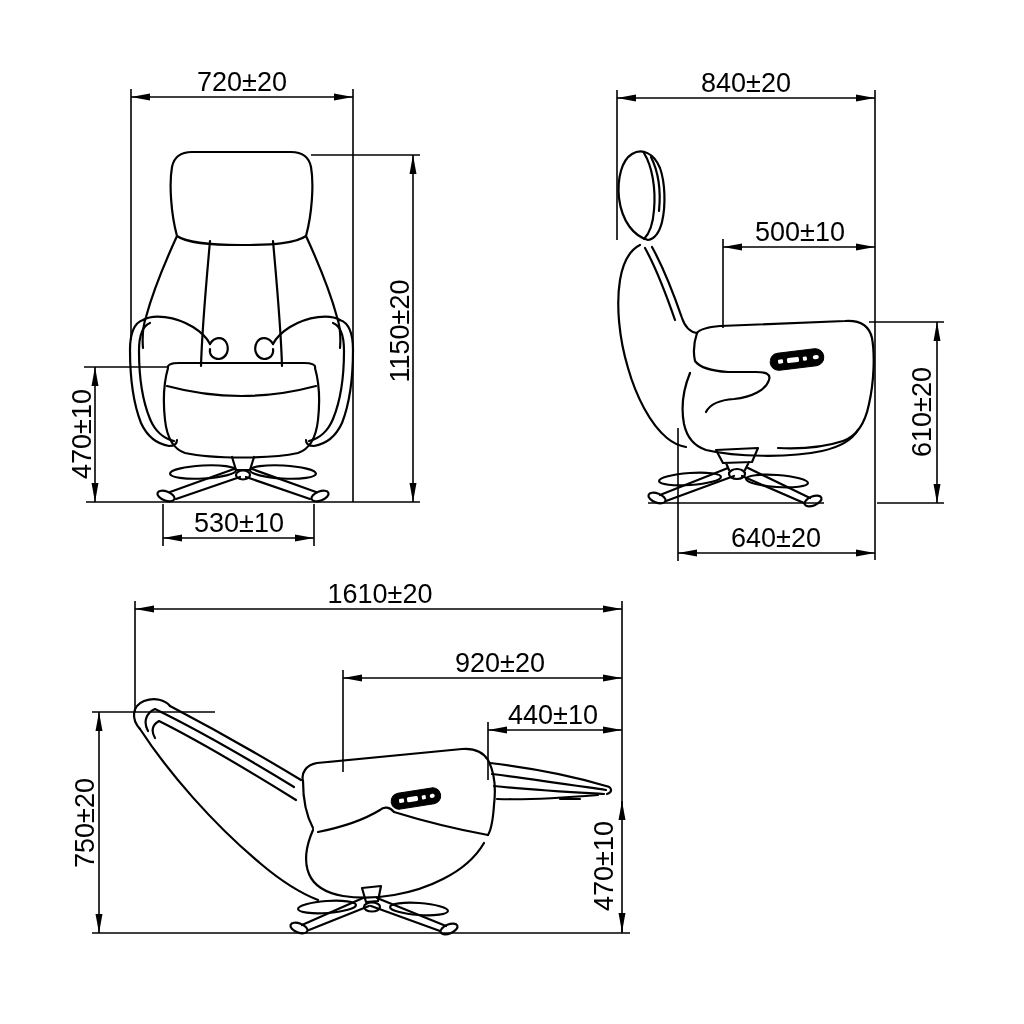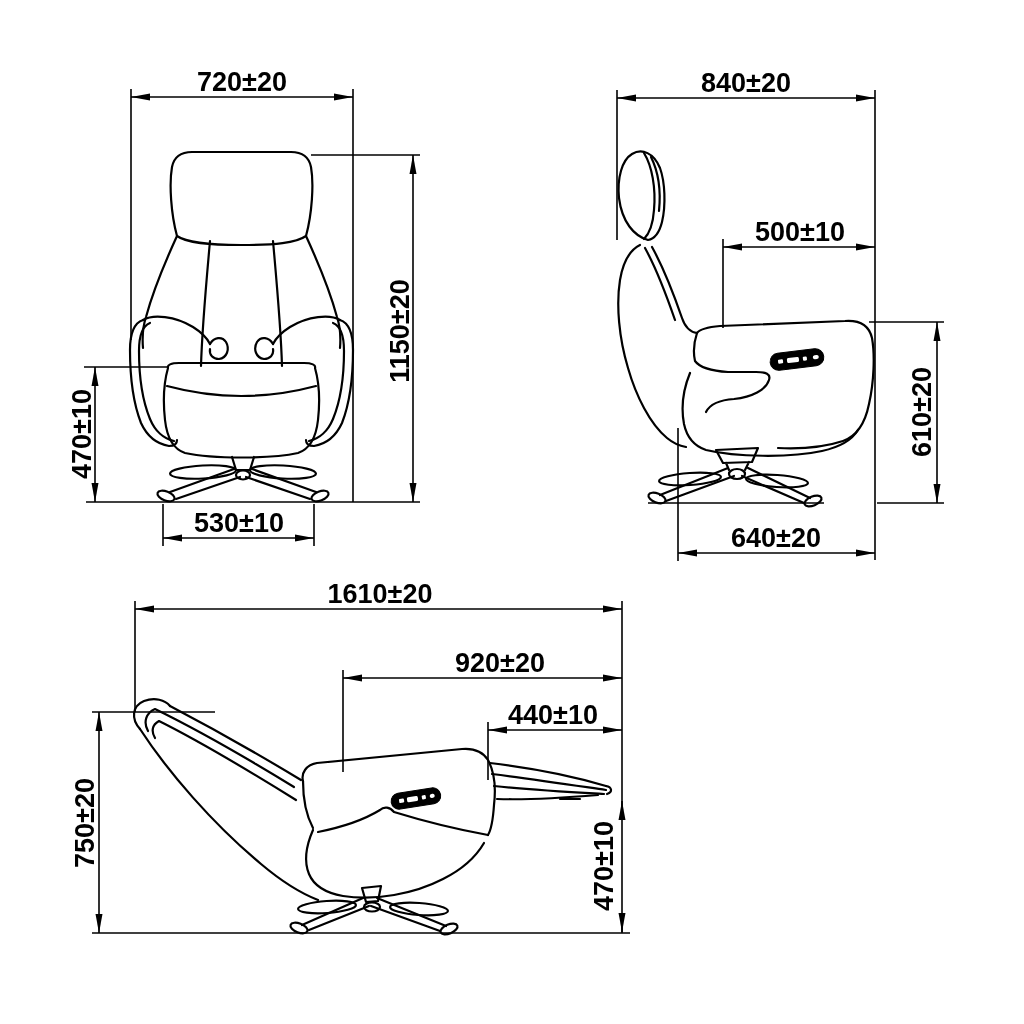--- a/index.html
+++ b/index.html
@@ -1,16 +1,16 @@
 <!DOCTYPE html>
 <html><head>
 <meta charset="utf-8">
 <style>
   html,body{margin:0;padding:0;background:#ffffff;}
-  .stage{width:1024px;height:996px;position:relative;background:#ffffff;overflow:hidden;font-weight:bold;}
+  .stage{width:1024px;height:996px;position:relative;background:#ffffff;overflow:hidden;}
   svg{display:block;}
   .chair path,.chair line,.chair ellipse,.chair polyline{fill:none;stroke:#000;stroke-width:2.2;stroke-linecap:round;stroke-linejoin:round;}
   .dim line,.dim path.ext{stroke:#000;stroke-width:1.6;fill:none;}
   .dimtext{font-family:"Liberation Sans","DejaVu Sans",sans-serif;font-size:27px;fill:#000;}
   .pillwhite{fill:#fff;stroke:none;}
   .pillblack{fill:#000;stroke:#000;stroke-width:1;}
   .thick{stroke:#000;stroke-width:4;stroke-linecap:round;}
 </style>
 </head>
 <body>

